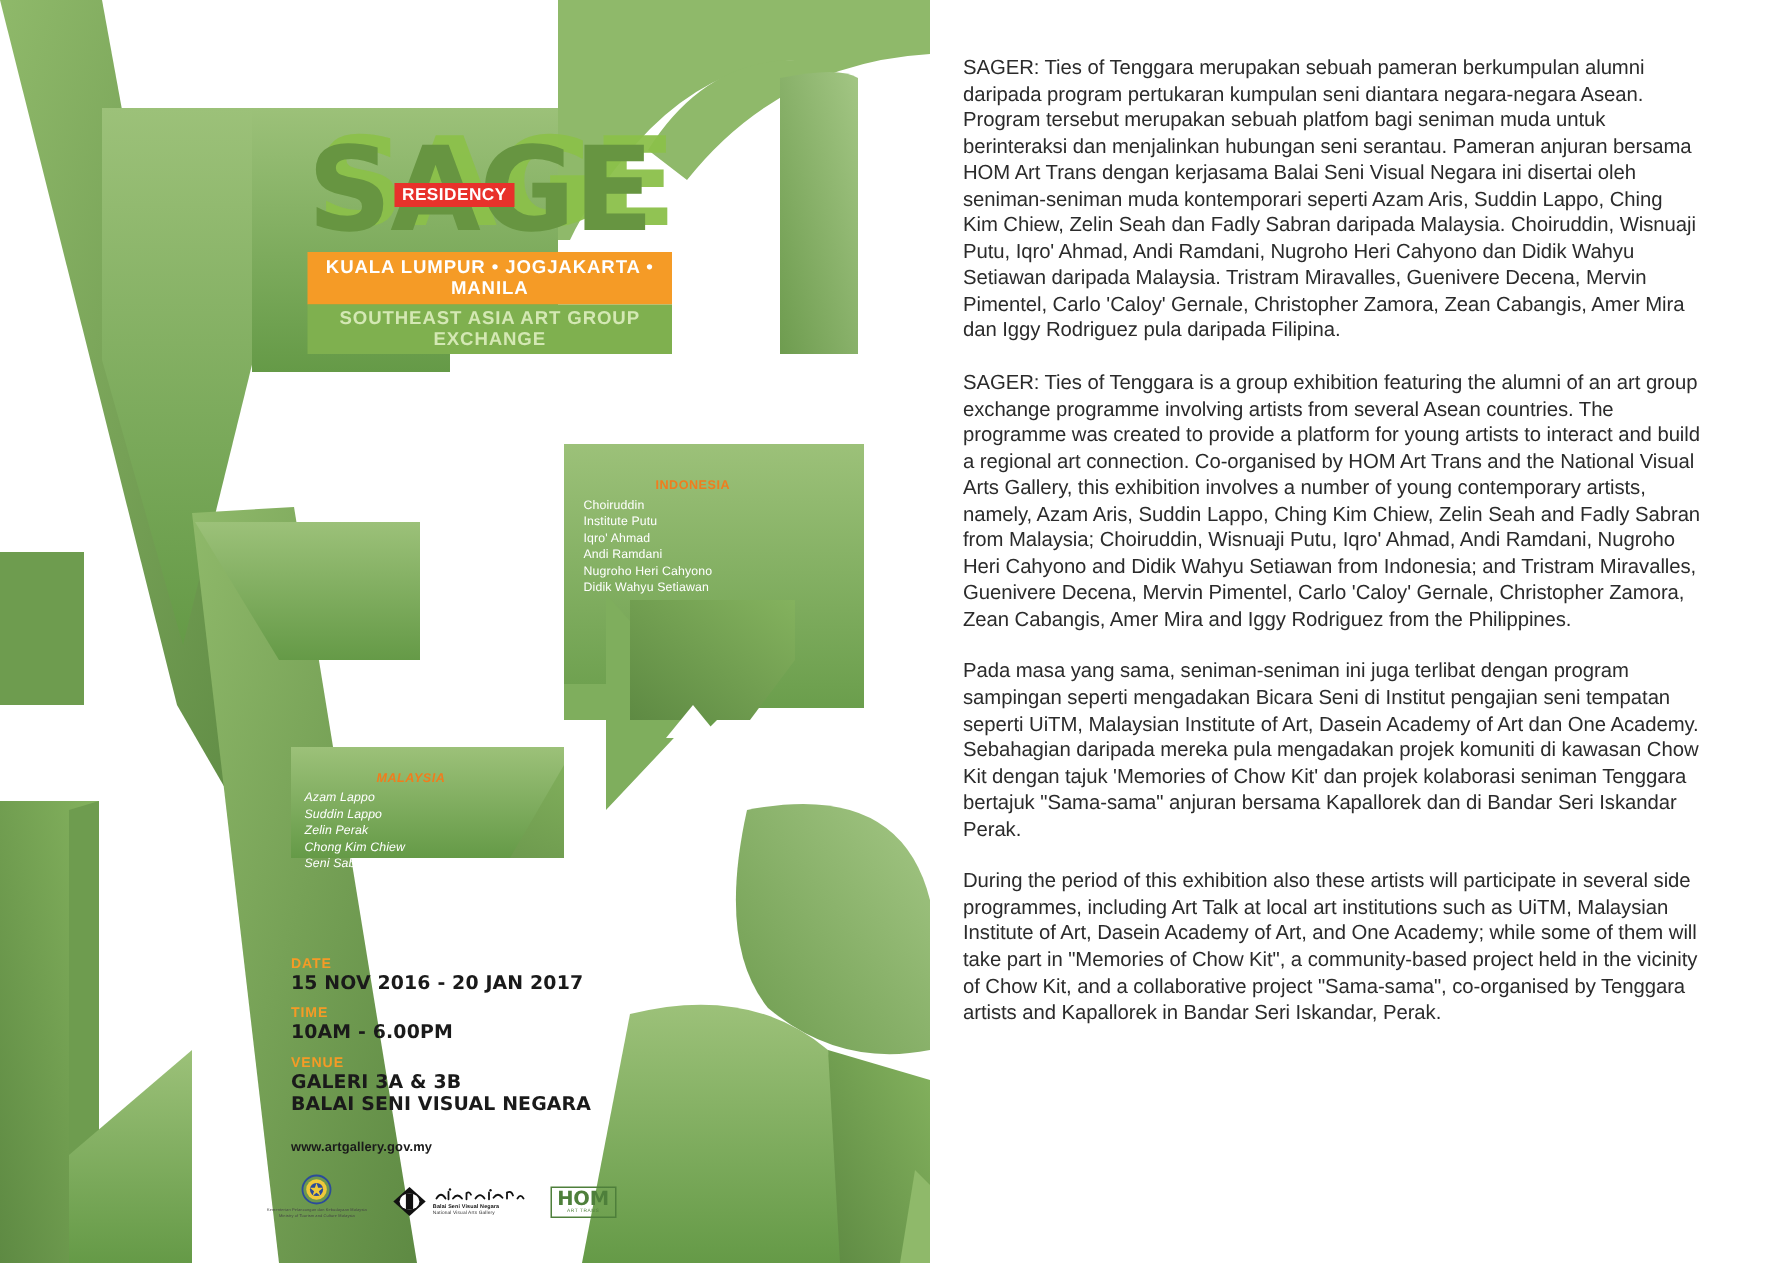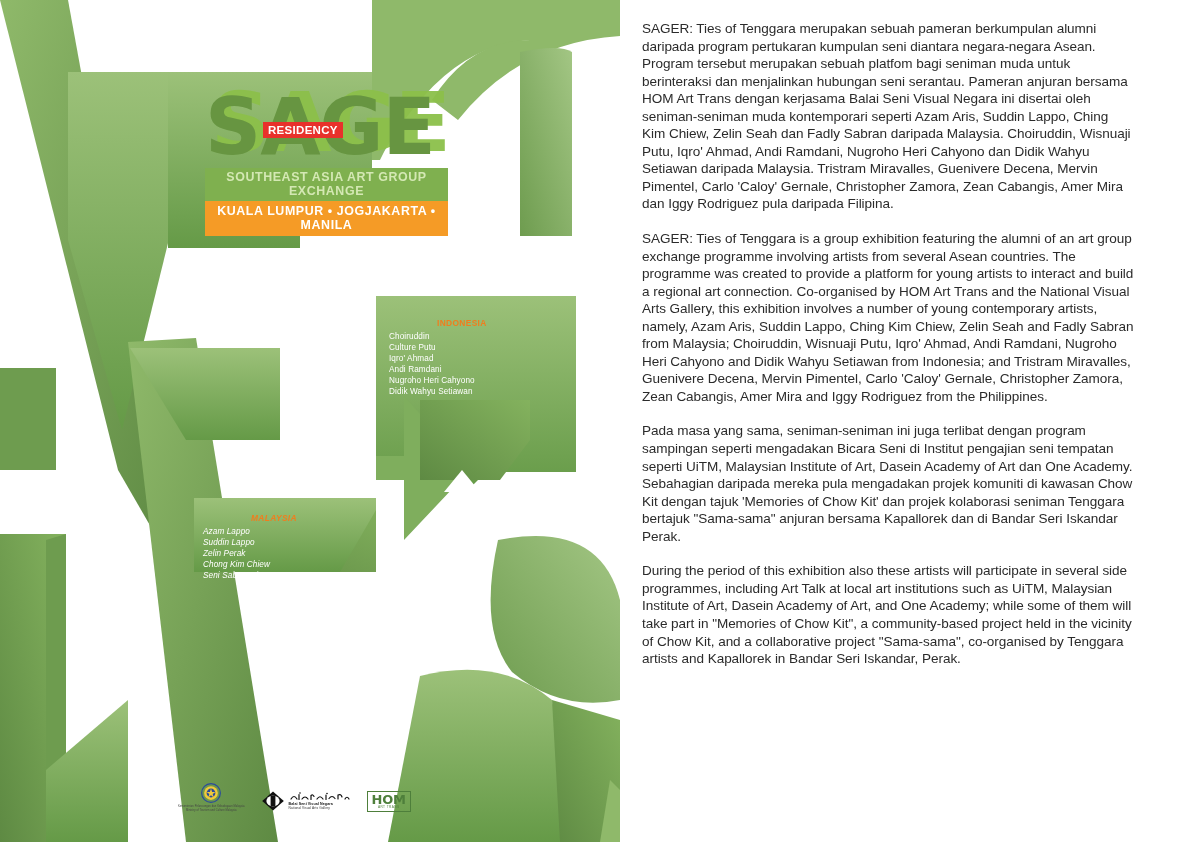--- a/index.html
+++ b/index.html
@@ -210,21 +210,21 @@
     color: #4E7F3B;
     font-size: 3.2px;
     letter-spacing: 0.4px;
     font-family: "Liberation Sans", sans-serif;
   }
 
   
   #right-col {
     position: absolute;
     left: 642px;
-    top: 20px;
+    top: 36px;
     width: 492px;
     z-index: 5;
   }
   #right-col p {
     color: #2b2b2b;
     font-size: 13.55px;
     line-height: 17.55px;
     margin-bottom: 17px;
     letter-spacing: -0.05px;
     font-family: "Liberation Sans", sans-serif;
@@ -294,45 +294,55 @@
   </svg>
 
   <div class="left-col">
 
     <div id="logo-block">
       <div id="sage-word">
         <span class="ghost">SAGE</span>
         <span class="front">SAGE</span>
       </div>
       <div id="residency-tag">RESIDENCY</div>
+      <div id="logo-cities">KUALA LUMPUR  •  JOGJAKARTA  •  MANILA</div>
       <div id="logo-subtitle">SOUTHEAST ASIA ART GROUP EXCHANGE</div>
-      <div id="logo-cities">KUALA LUMPUR  •  JOGJAKARTA  •  MANILA</div>
     </div>
 
 
 
     <div class="artist-list" id="list-indonesia">
       <div class="country">INDONESIA</div>
       <div class="name">Choiruddin</div>
-      <div class="name">Culture Putu</div>
+      <div class="name">Institute Putu</div>
       <div class="name">Iqro' Ahmad</div>
       <div class="name">Andi Ramdani</div>
       <div class="name">Nugroho Heri Cahyono</div>
       <div class="name">Didik Wahyu Setiawan</div>
     </div>
 
     <div class="artist-list" id="list-malaysia">
       <div class="country">MALAYSIA</div>
       <div class="name">Azam Lappo</div>
       <div class="name">Suddin Lappo</div>
       <div class="name">Zelin Perak</div>
       <div class="name">Chong Kim Chiew</div>
       <div class="name">Seni Sabranetiawan</div>
     </div>
 
+    <div id="event-info">
+      <div class="label">DATE</div>
+      <div class="value">15 NOV 2016 - 20 JAN 2017</div>
+      <div class="label">TIME</div>
+      <div class="value">10AM - 6.00PM</div>
+      <div class="label">VENUE</div>
+      <div class="value tight">GALERI 3A &amp; 3B</div>
+      <div class="value">BALAI SENI VISUAL NEGARA</div>
+      <div id="website">www.artgallery.gov.my</div>
+    </div>
 
     <div id="sponsors">
 
       <div class="sponsor">
         <svg width="22" height="22" viewBox="0 0 40 40">
           <circle cx="20" cy="20" r="17" fill="none" stroke="#2b4b9b" stroke-width="2.2"></circle>
           <circle cx="20" cy="20" r="12.5" fill="#f0c93a"></circle>
           <circle cx="20" cy="20" r="8" fill="#2b4b9b"></circle>
           <path d="M20 12 L22 18 L28 18 L23 22 L25 28 L20 24 L15 28 L17 22 L12 18 L18 18 Z" fill="#f0c93a"></path>
         </svg>

